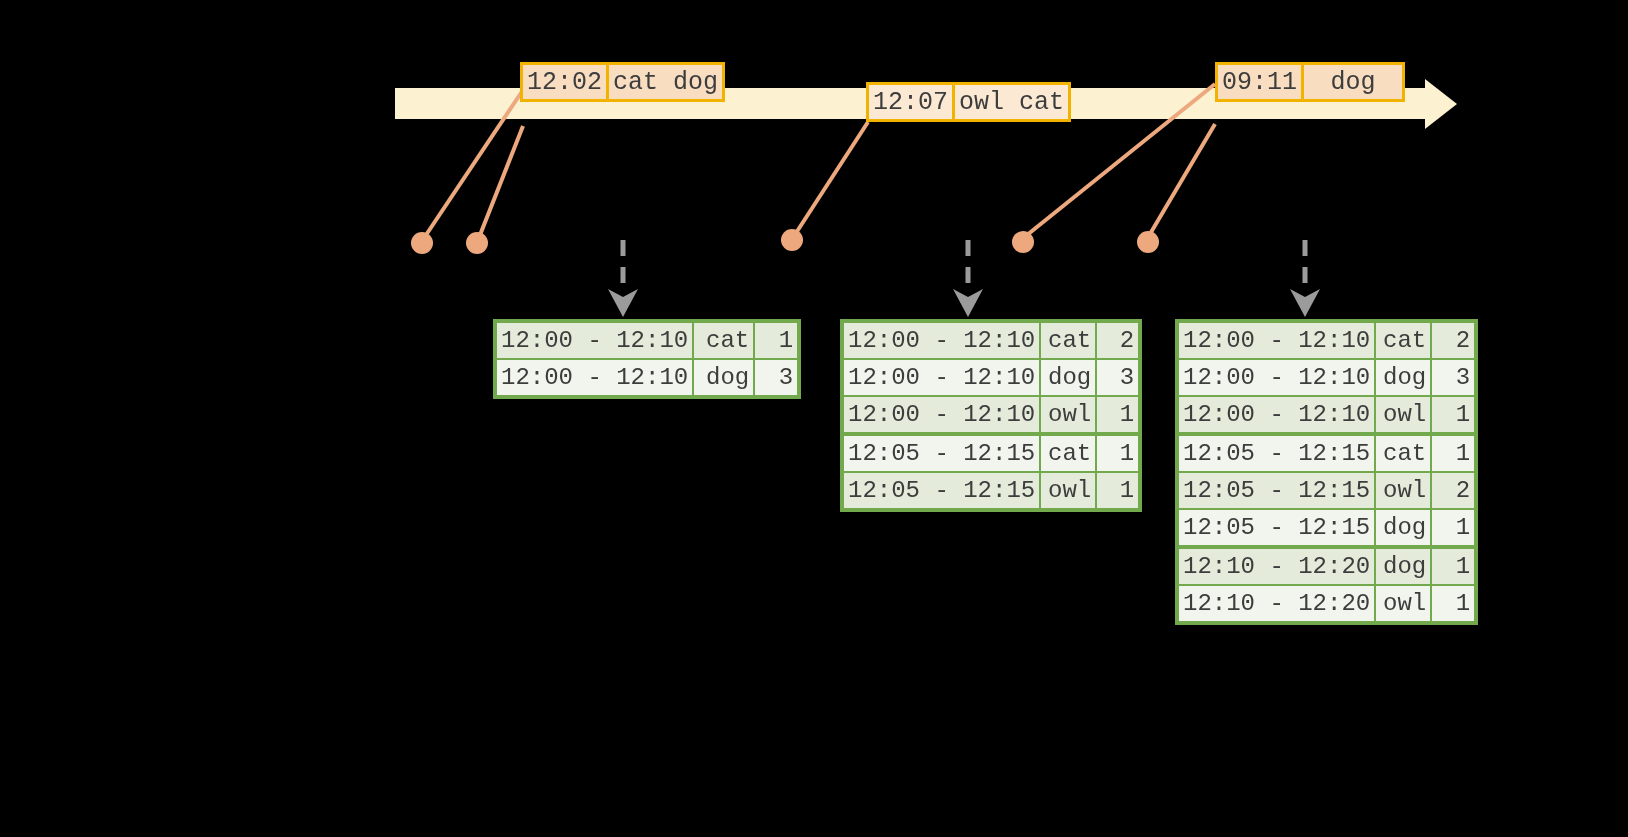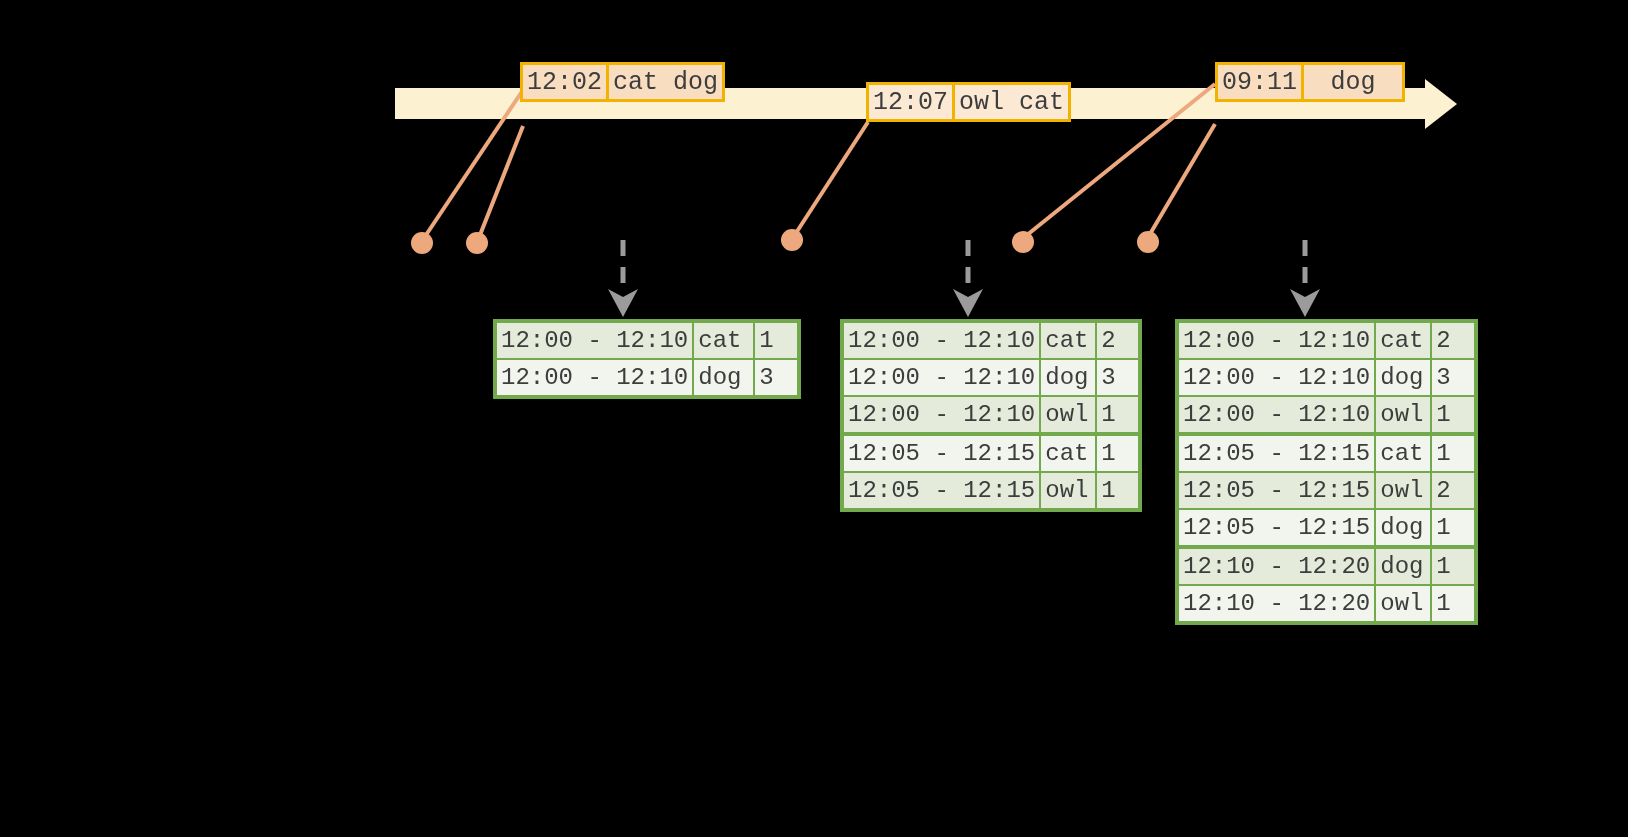--- a/index.html
+++ b/index.html
@@ -47,21 +47,21 @@
   table.event{border:3px solid var(--c-eborder);}
   table.event td{
     border:3px solid var(--c-eborder);height:34px;text-align:center;
     font-size:25px;color:var(--c-text);padding:0 4px;white-space:nowrap;
   }
   tr.er-dark td{background:var(--c-edark);}
   tr.er-light td{background:var(--c-elight);}
   tr.er-single td{background:var(--c-esingle);}
   table.result{border:4px solid var(--c-gborder);}
   table.result td{
-    border:2px solid var(--c-gborder);height:35px;text-align:left;
+    border:2px solid var(--c-gborder);height:35px;text-align:right;
     font-size:24px;color:var(--c-text);padding:0 4px;white-space:nowrap;margin-left:47px;
   }
   tr.rr-dark td{background:var(--c-gdark);}
   tr.rr-light td{background:var(--c-glight);}
   tr.group-sep td{border-top-width:4px;}
 </style>
 </head>
 <body>
 
 <div class="canvas">

